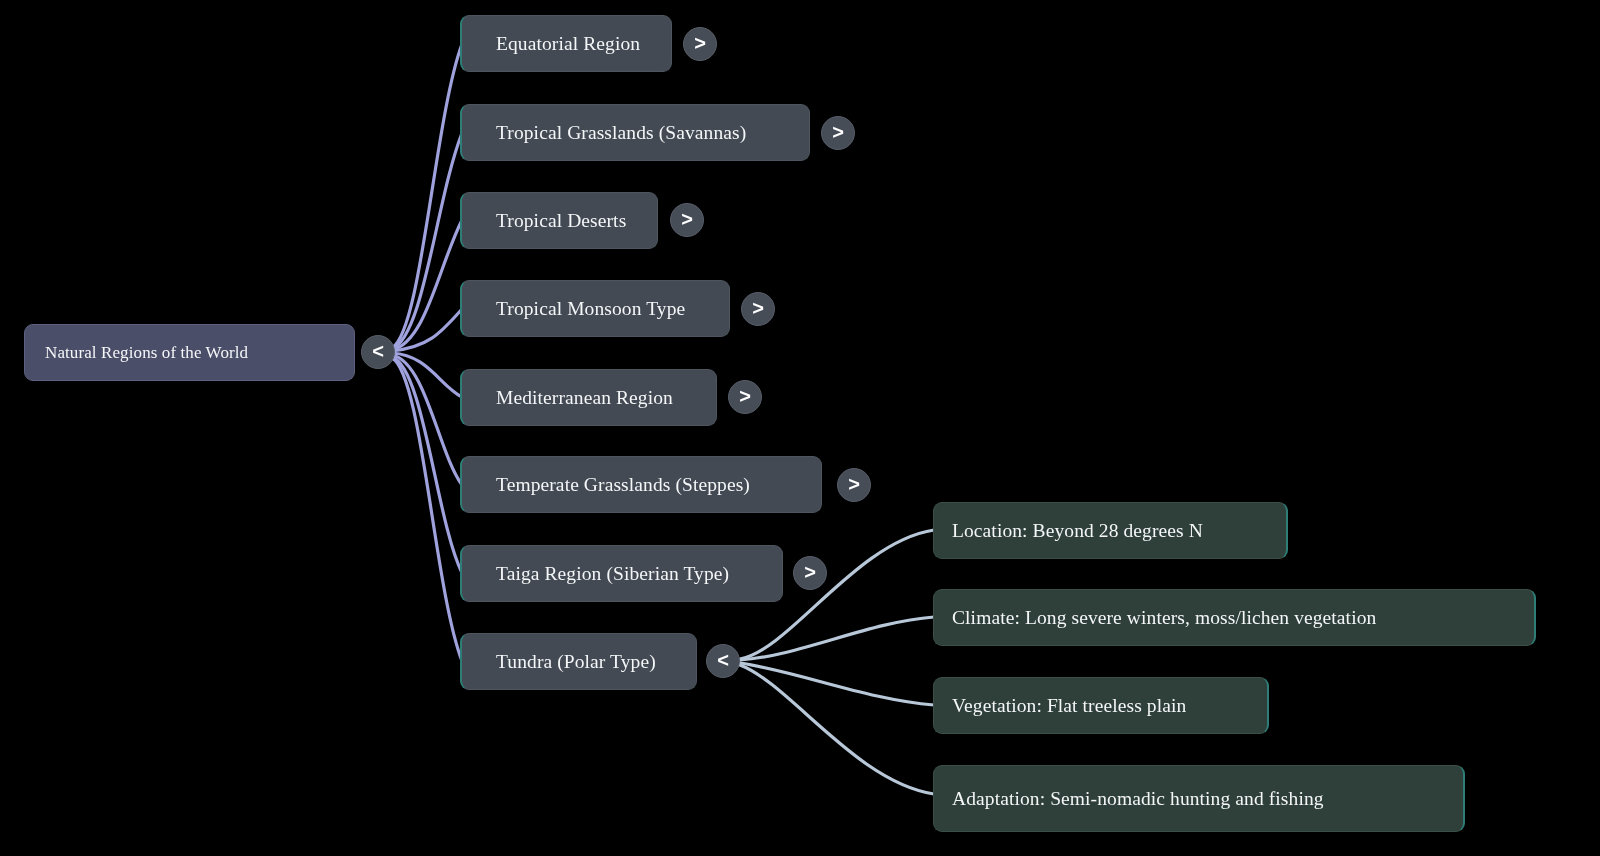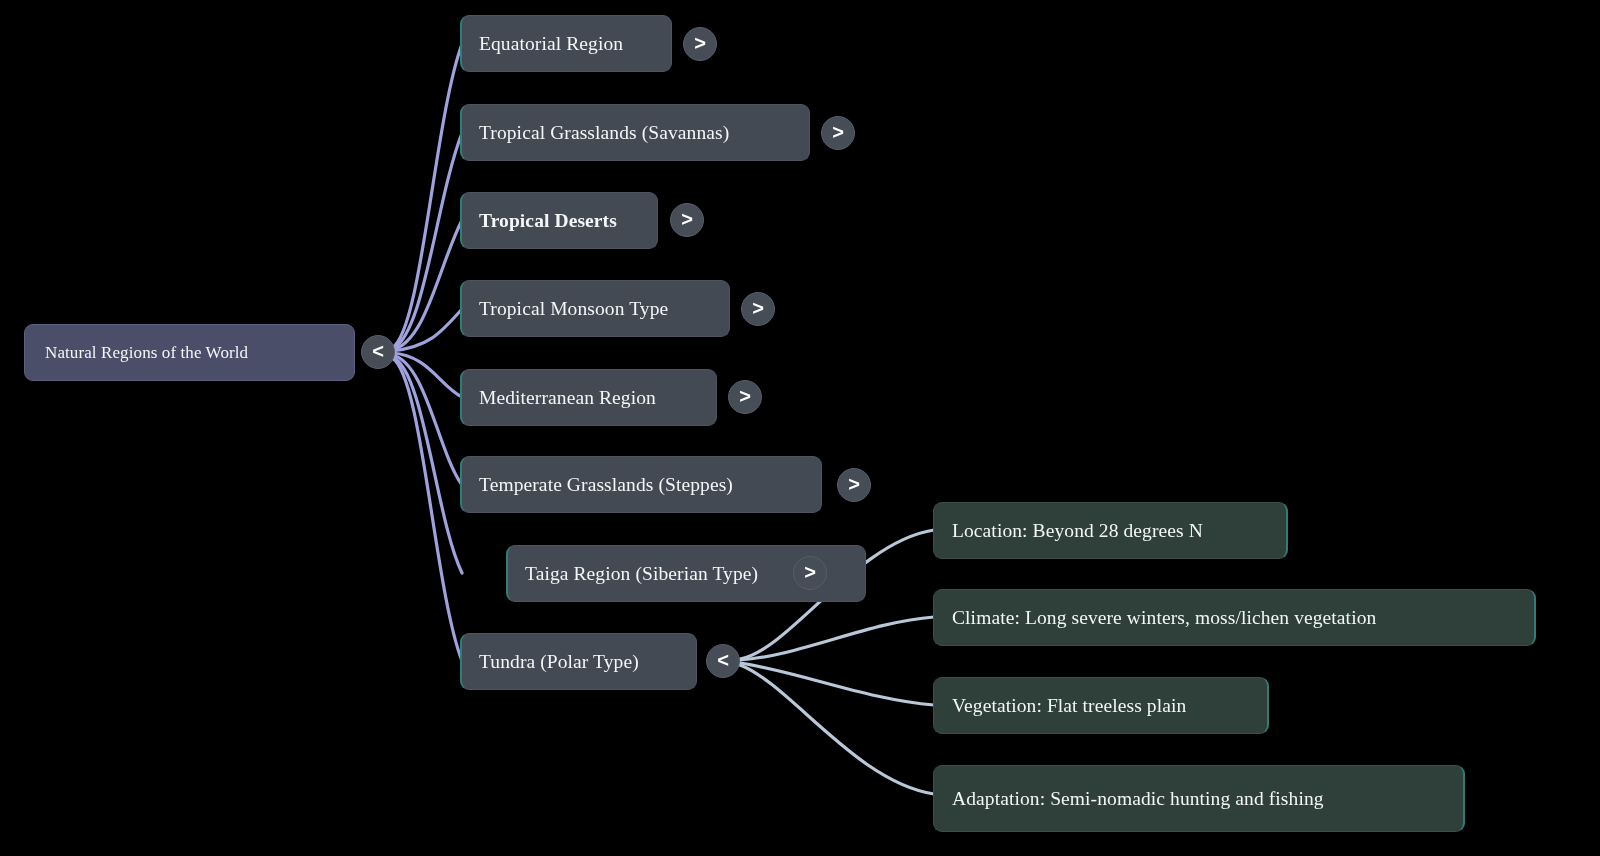--- a/index.html
+++ b/index.html
@@ -40,21 +40,21 @@
     background: #4b4e68;
     border: 1px solid #5d6080;
     padding: 0 20px;
     font-size: 17px;
   }
   
   .node.branch {
     background: #434a53;
     border: 1px solid #4e555f;
     border-left: 2px solid #2e7d76;
-    padding: 0 17px;
+    padding: 0 34px;
     font-size: 19.5px;
   }
   
   .node.leaf {
     background: #2f403a;
     border: 1px solid #3a4f47;
     border-right: 2px solid #2e7d76;
     padding: 0 18px;
     font-size: 19.5px;
   }
@@ -116,21 +116,21 @@
     <span class="chev">&gt;</span>
   </div>
 
   <div class="node branch" style="left:460px; top:104px; width:350px; height:57px;">
     <span class="label">Tropical Grasslands (Savannas)</span>
   </div>
   <div class="toggle" style="left:821px; top:116px;">
     <span class="chev">&gt;</span>
   </div>
 
-  <div class="node branch" style="left:460px; top:192px; width:198px; height:57px;font-weight:bold;">
+  <div class="node branch" style="left:460px; top:192px; width:198px; height:57px;">
     <span class="label">Tropical Deserts</span>
   </div>
   <div class="toggle" style="left:670px; top:203px;">
     <span class="chev">&gt;</span>
   </div>
 
   <div class="node branch" style="left:460px; top:280px; width:270px; height:57px;">
     <span class="label">Tropical Monsoon Type</span>
   </div>
   <div class="toggle" style="left:741px; top:292px;">
@@ -144,21 +144,21 @@
     <span class="chev">&gt;</span>
   </div>
 
   <div class="node branch" style="left:460px; top:456px; width:362px; height:57px;">
     <span class="label">Temperate Grasslands (Steppes)</span>
   </div>
   <div class="toggle" style="left:837px; top:468px;">
     <span class="chev">&gt;</span>
   </div>
 
-  <div class="node branch" style="left:460px; top:545px; width:360px; height:57px;margin-left:46px;">
+  <div class="node branch" style="left:460px; top:545px; width:323px; height:57px;">
     <span class="label">Taiga Region (Siberian Type)</span>
   </div>
   <div class="toggle" style="left:793px; top:556px;">
     <span class="chev">&gt;</span>
   </div>
 
   <div class="node branch" style="left:460px; top:633px; width:237px; height:57px;">
     <span class="label">Tundra (Polar Type)</span>
   </div>
   <div class="toggle" style="left:706px; top:644px;">

